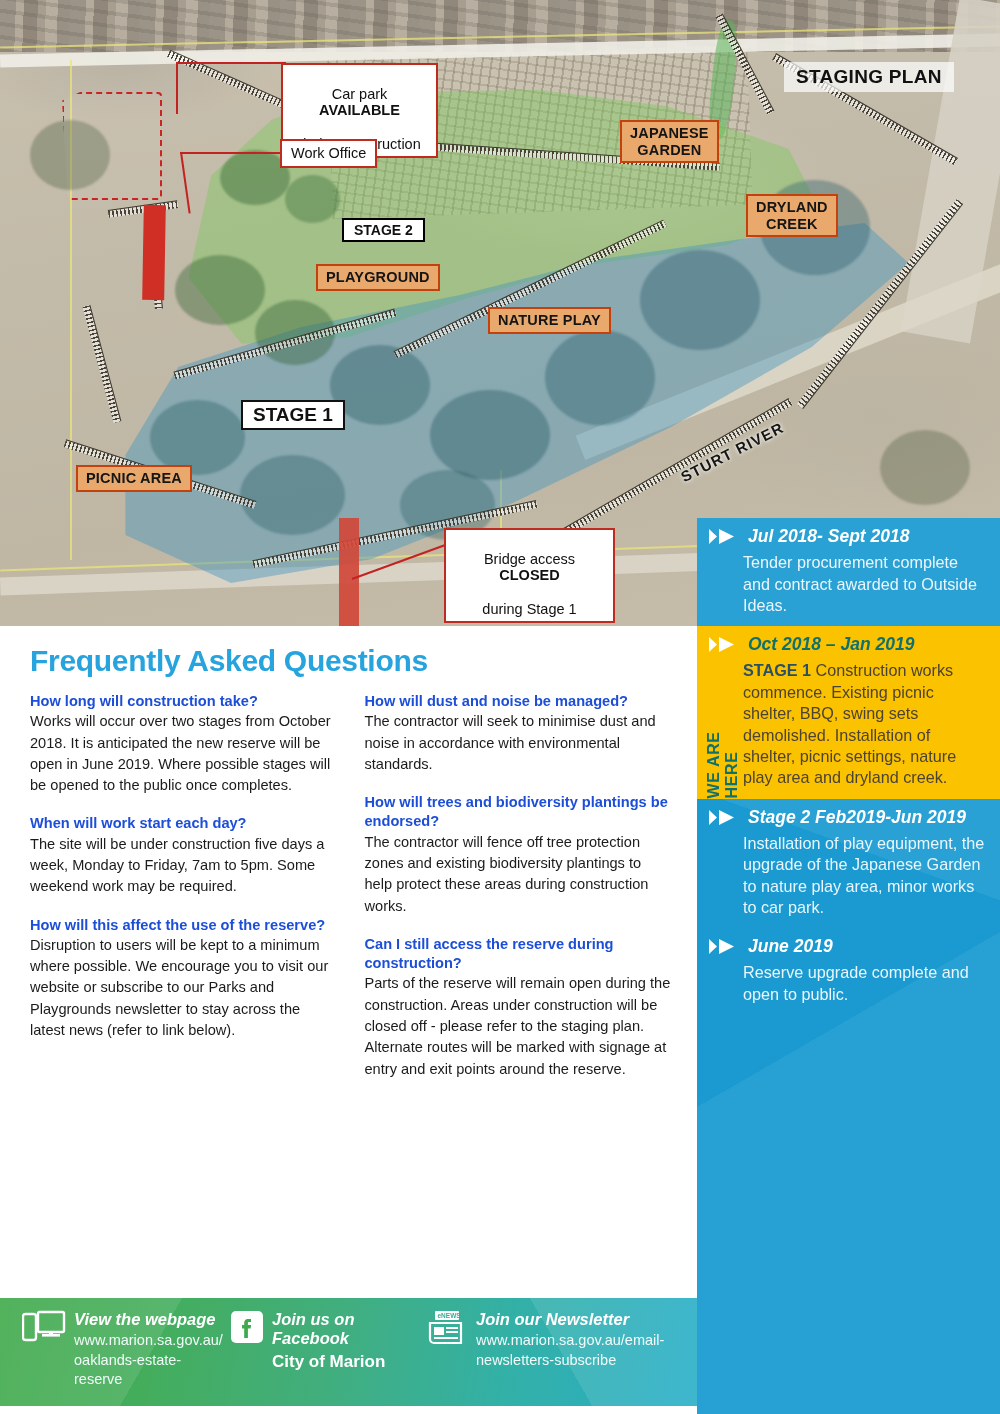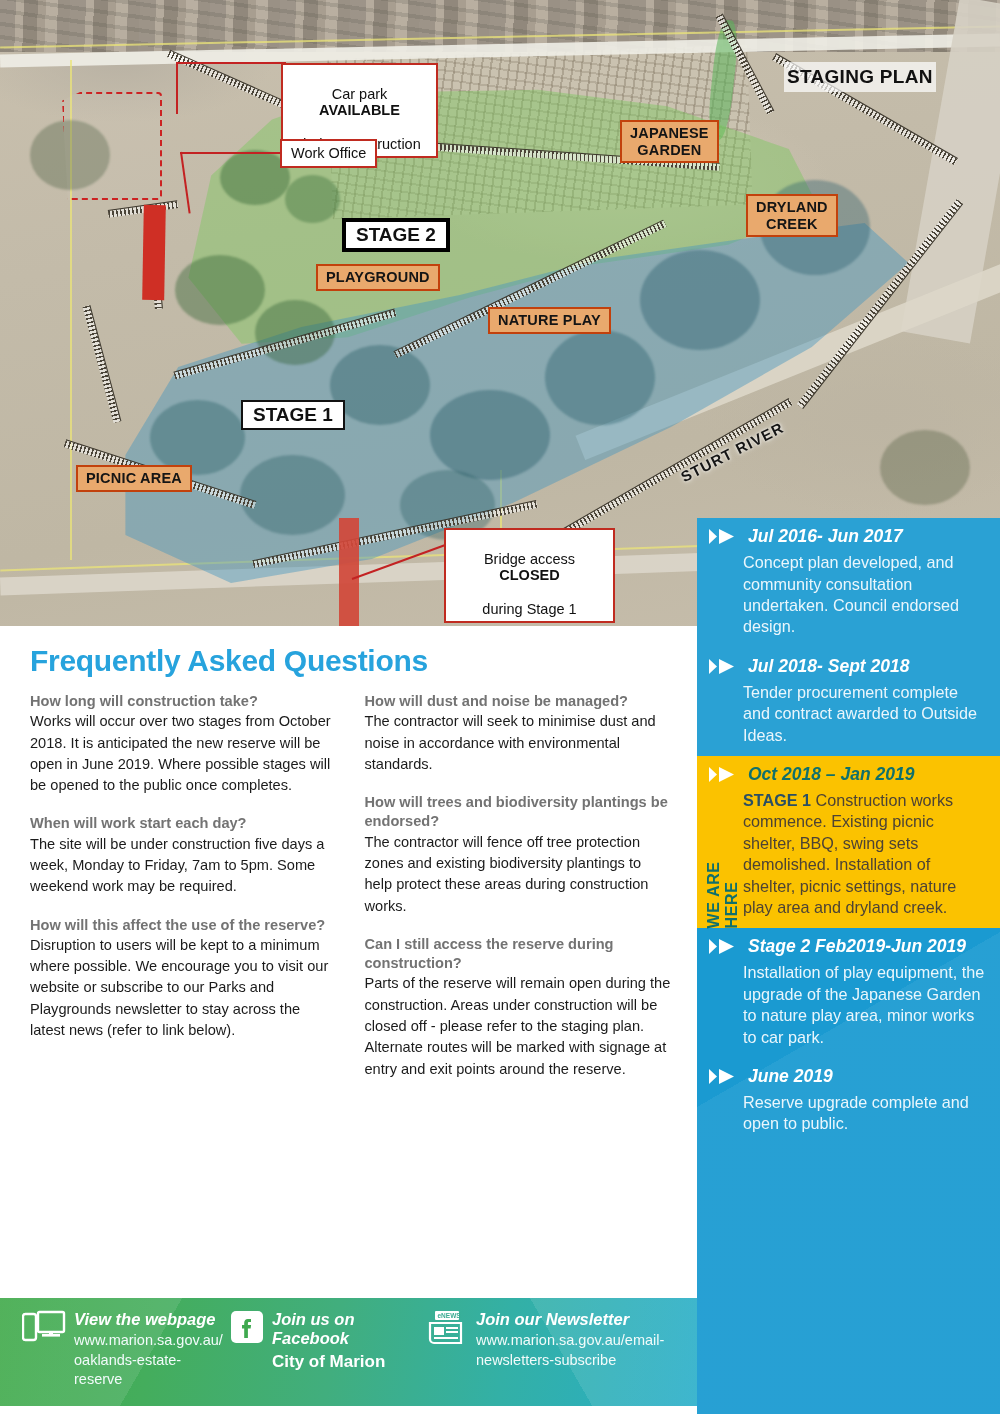--- a/index.html
+++ b/index.html
@@ -105,44 +105,44 @@
     line-height:1.15; padding:3px 7px;
     font-family:"Liberation Sans", sans-serif;
   }
   .chip.callout { border:2px solid #c02b20; font-weight:400; font-size:14.5px; padding:4px 9px; }
   .chip.callout b { font-weight:700; }
   .chip.orange {
     background:#e9a96d; border:2px solid #c2410c; font-size:14.5px;
     font-weight:700; letter-spacing:.2px; color:#151515; padding:3px 8px;
   }
   .chip.stage1 { border:2px solid #111; font-size:19px; font-weight:700; padding:2px 10px; }
-  .chip.stage2 { border:4px solid #000000; font-size:19px; font-weight:700; padding:2px 10px; }
+  .chip.stage2 { border:2px solid #000000; font-size:14px; font-weight:700; padding:2px 10px; }
   .chip.plain {
     background: rgba(255,255,255,.70); border:none; font-size:19px;
-    font-weight:700; letter-spacing:.3px; padding:4px 3px;
+    font-weight:700; letter-spacing:.3px; padding:4px 12px;
   }
   .river-label {
     position:absolute; font-size:15px; font-weight:700; color:#151515;
     letter-spacing:1.2px; transform: rotate(-27deg); transform-origin: left top;
     text-shadow: 0 0 3px rgba(255,255,255,.9), 0 0 6px rgba(255,255,255,.7);
   }
 
   
   .faq {
     position:absolute; left:0; top:626px; width:697px; height:672px;
     background:#fff; padding:18px 26px 0 30px;
   }
   .faq-title {
     color:#27a3dd; font-size:30px; font-weight:700; letter-spacing:-0.3px;
     margin-bottom:14px;
   }
   .faq-cols { display:flex; gap:28px; }
   .faq-col { width:308px; }
   .qa { margin-bottom:18px; }
-  .q { font-size:14.6px; font-weight:700; color:#737373; line-height:1.32; }
+  .q { font-size:14.6px; font-weight:700; color:#1d4ed8; line-height:1.32; }
   .a { font-size:14.6px; font-weight:400; color:#1b1b1b; line-height:1.46; }
 
   
   .timeline {
     position:absolute; left:697px; top:518px; width:303px; height:896px;
     background:#1a9ad1; overflow:hidden;
   }
   .timeline:before{
     content:""; position:absolute; left:0; top:0; width:100%; height:100%;
     background:
@@ -323,32 +323,20 @@
           <div class="q">Can I still access the reserve during construction?</div>
           <div class="a" style="white-space:pre-line;">Parts of the reserve will remain open during the construction. Areas under construction will be closed off - please refer to the staging plan.
 Alternate routes will be marked with signage at entry and exit points around the reserve.</div>
         </div>
       </div>
     </div>
   </div>
 
   <div class="timeline">
 
-    <div class="tl-item">
-      <div class="tl-head">
-        <span class="tl-arrow">
-          <svg width="30" height="17" viewBox="0 0 30 17">
-              <polygon points="0,1 8,8.5 0,16" fill="#fff"></polygon>
-              <polygon points="10,1 25,8.5 10,16" fill="#fff"></polygon>
-            </svg>
-        </span>
-        <span>Jul 2016- Jun 2017</span>
-      </div>
-      <div class="tl-body">Concept plan developed, and community consultation undertaken. Council endorsed design.</div>
-    </div>
 
 
     <div class="tl-item">
       <div class="tl-head">
         <span class="tl-arrow">
           <svg width="30" height="17" viewBox="0 0 30 17">
               <polygon points="0,1 8,8.5 0,16" fill="#fff"></polygon>
               <polygon points="10,1 25,8.5 10,16" fill="#fff"></polygon>
             </svg>
         </span>

